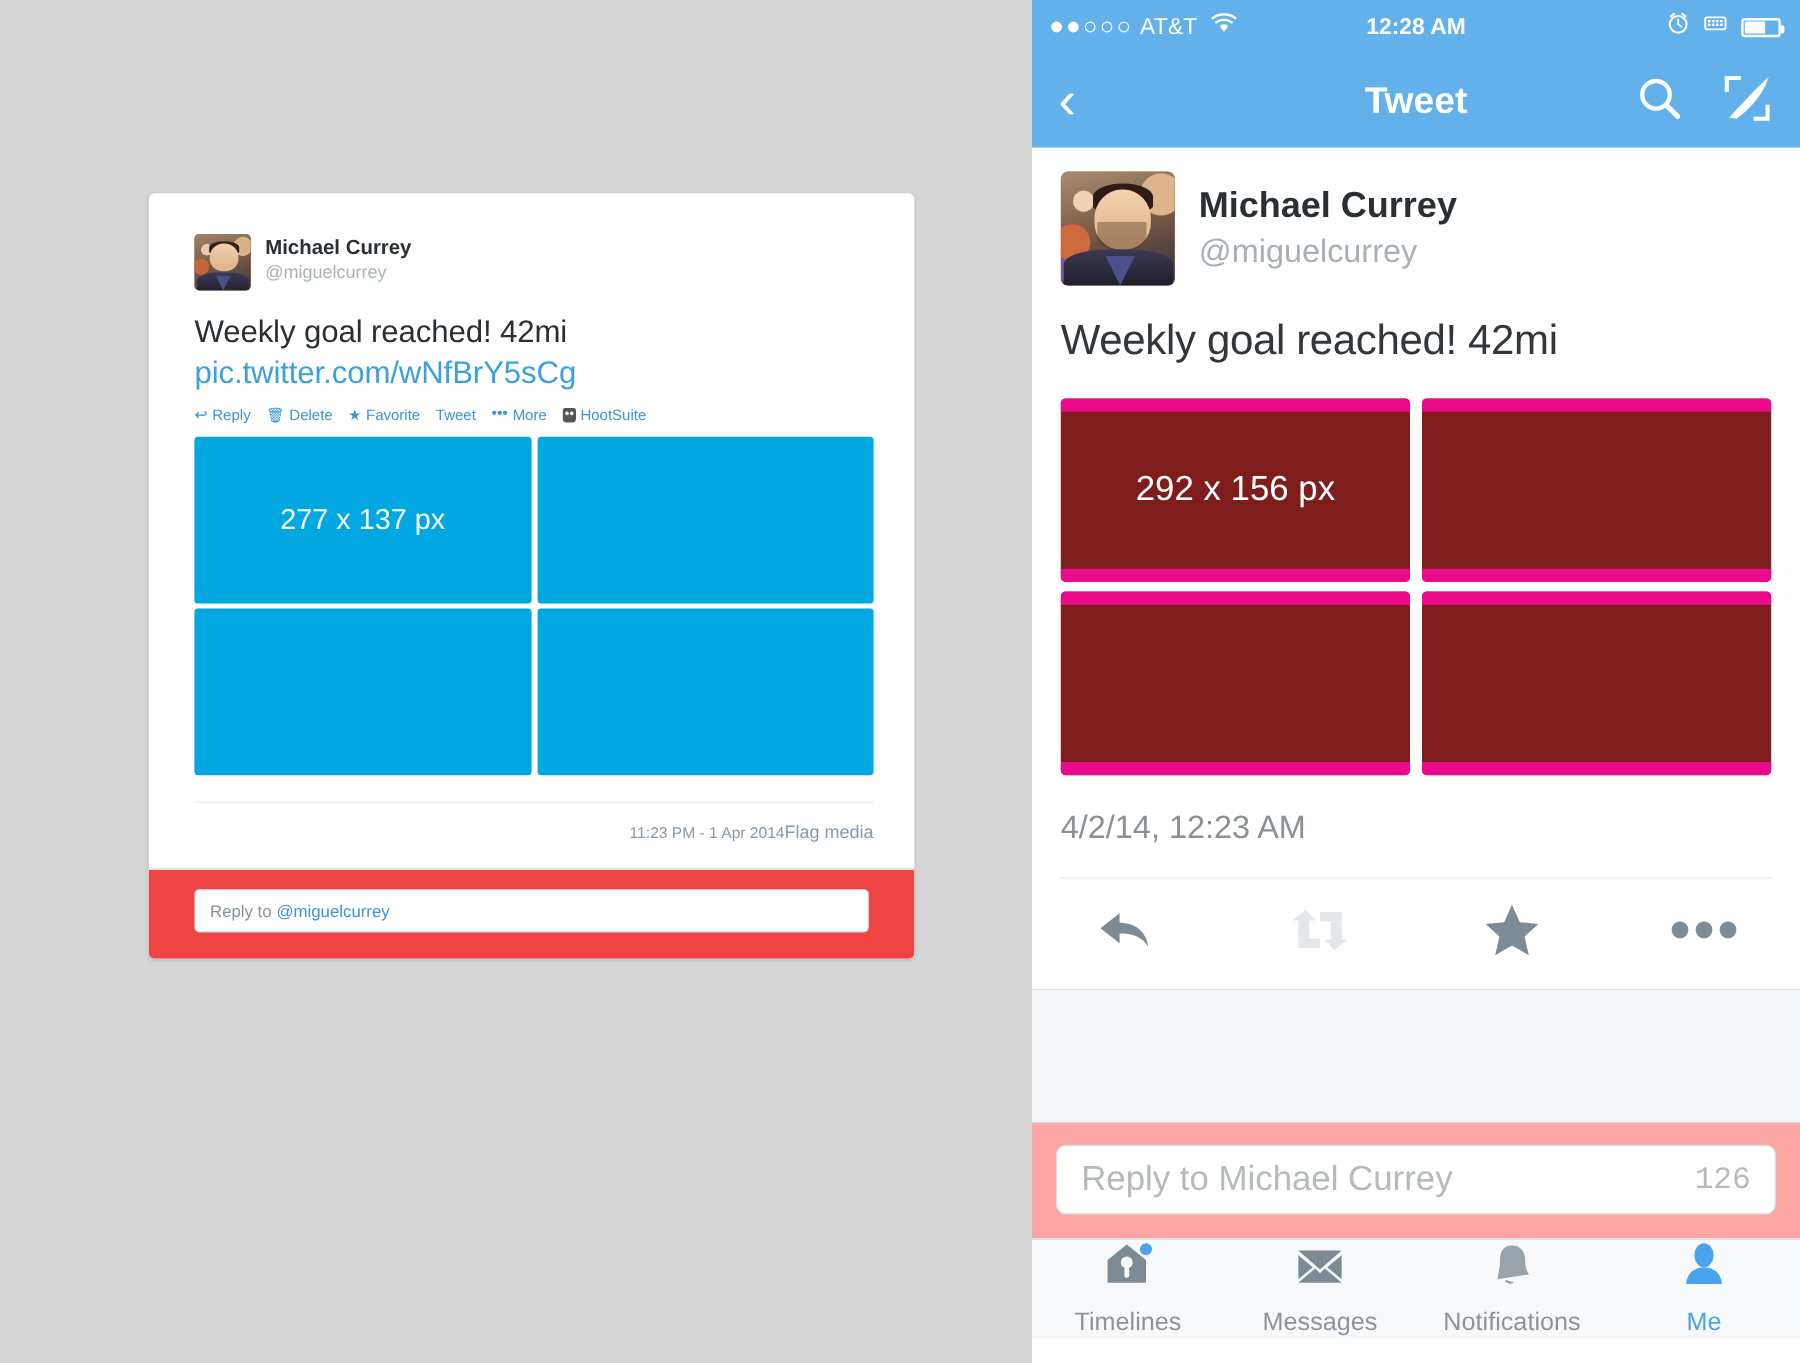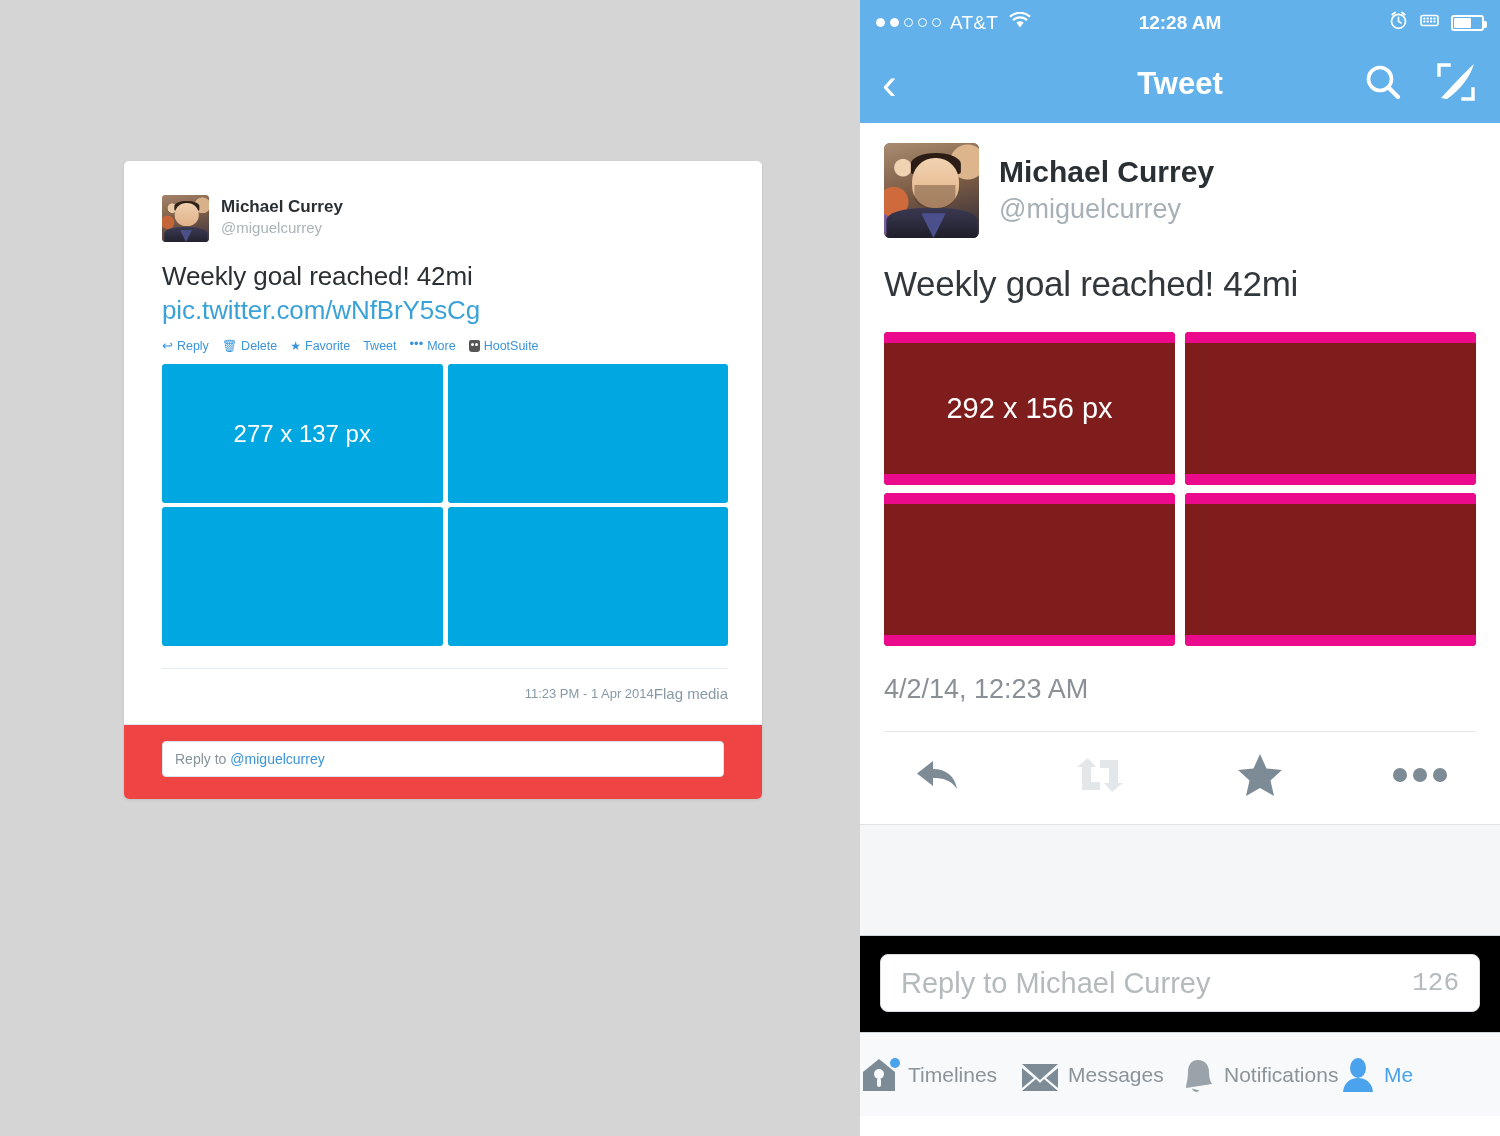--- a/index.html
+++ b/index.html
@@ -243,33 +243,33 @@
   .m-time { padding: 28px 24px 0 24px; font-size: 27px; color: #8a9096; }
   .m-hr { margin: 26px 24px 0 24px; height: 1px; background: #e4e8ea; }
 
   .m-actions {
     display: flex; align-items: center; padding: 20px 0 26px 0;
   }
   .m-act { flex: 1; display: flex; align-items: center; justify-content: center; cursor: pointer; }
 
   .m-filler { height: 112px; background: #f4f6f8; border-top: 1px solid #dfe3e6; border-bottom: 1px solid #cfd4d8; }
 
-  .m-replywrap { background: #000000; padding: 18px 20px 20px 20px; }
+  .m-replywrap { background: #fca5a5; padding: 18px 20px 20px 20px; }
   .m-replybox {
     background: #fff; border: 1px solid #dadee2; border-radius: 8px;
     height: 58px; display: flex; align-items: center; padding: 0 20px;
   }
   .m-replyph { font-size: 29px; color: #b5babd; font-weight: 300; }
   .m-count { margin-left: auto; font-size: 26px; color: #b5babd; font-family: Liberation Mono, monospace; }
 
   .m-tabbar {
     height: 84px; background: #f7f9fa; border-top: 1px solid #cfd4d8;
     display: flex; align-items: center;
   }
-  .m-tab { flex: 1; display: flex; align-items: center; gap: 8px; cursor: pointer; position: relative; }
+  .m-tab { flex: 1; display: flex; flex-direction: column; align-items: center; gap: 19px; cursor: pointer; position: relative; }
   .m-tab .tab-ico { height: 36px; display: flex; align-items: flex-end; position: relative; }
   .m-tab .tab-lbl { font-size: 21px; color: #8c9399; }
   .m-tab.active .tab-lbl { color: #4aa3ec; }
 </style>
 </head>
 <body>
 
 <div class="stage">
 
   <div class="desktop-pane">

